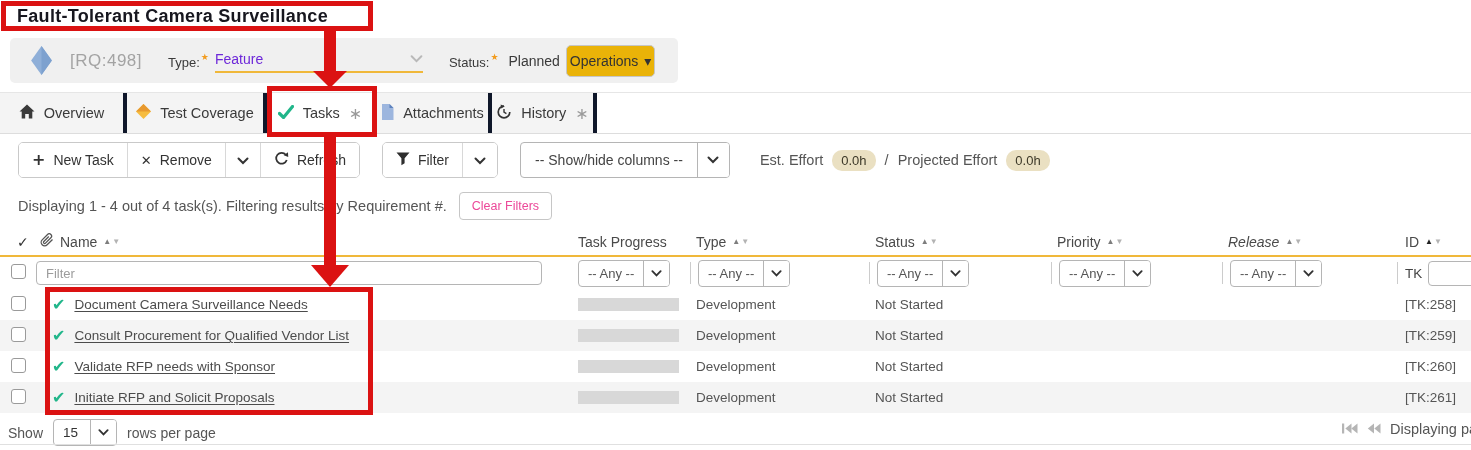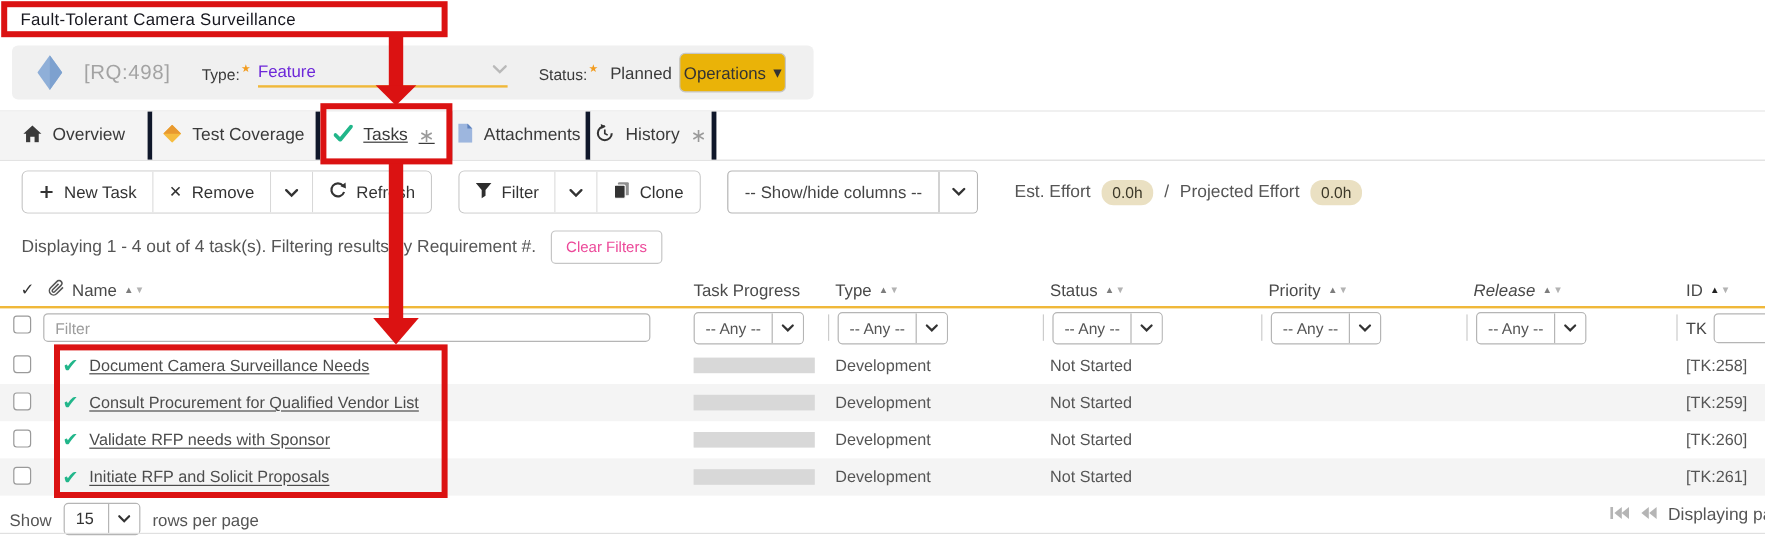--- a/index.html
+++ b/index.html
@@ -24,21 +24,21 @@
   .ops-btn{margin-left:6px; background:#eab308; border:1px solid #c6c6c6; border-radius:5px;
     padding:7px 3px; font-size:14px; color:#333; display:flex; align-items:center; gap:6px;
     font-family:inherit; cursor:pointer;}
 
   
   .tabbar{position:absolute; top:92px; left:0; width:100%; height:42px;
     border-top:1px solid #e6e6e6; border-bottom:1px solid #ddd; background:#fff;}
   .tabs{display:flex; height:100%; width:743px;}
   .tab{display:flex; align-items:center; justify-content:center; gap:9px;
     background:#f4f4f4; border-right:4px solid #0f172a; font-size:14.5px; color:#3a3a3a; cursor:pointer;}
-  .tab.active{background:#fff;text-decoration:underline;}
+  .tab.active{background:#fff;}
   .tab-suffix{color:#9a9a9a; font-size:16px;}
 
   
   .toolbar{position:absolute; top:142px; left:18px; display:flex; align-items:center; gap:22px;}
   .btn-group{display:flex; background:#fff; border:1px solid var(--border); border-radius:5px; overflow:hidden; height:36px;}
   .tb-btn{display:flex; align-items:center; gap:8px; padding:0 13px; font-size:14px; color:#333;
     background:#fff; border:none; border-right:1px solid #d8d8d8; font-family:inherit; cursor:pointer;}
   .tb-btn:last-child{border-right:none;}
   .tb-btn.narrow{padding:0 11px;}
   .glyph{font-weight:700; font-size:16px; line-height:1; font-family:"DejaVu Sans",sans-serif;}
@@ -90,21 +90,21 @@
     font-size:14px; color:#555;}
   .pagesel .dd-val{min-width:36px; font-size:13.5px; color:#333;}
   .pager{position:absolute; top:421px; left:1341px; display:flex; align-items:center; gap:9px;
     font-size:14.5px; color:#555; white-space:nowrap;}
   .bottom-rule{position:absolute; top:444px; left:0; width:100%; height:1px; background:#e0e0e0;}
 
   
   .ann{position:absolute; z-index:60; pointer-events:none;}
   .ann-box{border:5px solid var(--red);}
   .title-box{left:1px; top:1px; width:372px; height:30px; display:flex; align-items:center; padding-left:11px;}
-  .page-title{font-size:14px; font-weight:400; color:#17171f; letter-spacing:.3px; white-space:nowrap;}
+  .page-title{font-size:18px; font-weight:700; color:#17171f; letter-spacing:.3px; white-space:nowrap;}
   .shaft{width:12px; background:var(--red);}
   .shaft1{left:324px; top:30px; height:42px;}
   .head1{left:313px; top:71px; width:0; height:0; border-left:17px solid transparent;
     border-right:17px solid transparent; border-top:17px solid var(--red);}
   .tasks-box{left:267px; top:86px; width:110px; height:51px;}
   .shaft2{left:324px; top:136px; height:130px;}
   .head2{left:311px; top:265px; width:0; height:0; border-left:19px solid transparent;
     border-right:19px solid transparent; border-top:22px solid var(--red);}
   .names-box{left:45px; top:287px; width:328px; height:128px;}
 </style>
@@ -205,27 +205,20 @@
           <span><svg width="14" height="14" viewBox="0 0 14 14">
               <path d="M0.5 0.5 H13.5 L8.6 6.3 V11.2 L5.4 13.2 V6.3 Z" fill="#2e2e2e"></path>
             </svg></span>
           <span>Filter</span>
         </button>
       <button class="tb-btn narrow">
           <span><svg width="12" height="8" viewBox="0 0 12 7">
               <polyline points="1.5,1 6,5.5 10.5,1" fill="none" stroke="#333" stroke-width="2" stroke-linecap="round"></polyline>
             </svg></span>
         </button>
-      <button class="tb-btn">
-          <span><svg width="14" height="15" viewBox="0 0 14 15">
-              <rect x="4" y="0.8" width="9" height="11" rx="1" fill="#8f8f8f"></rect>
-              <rect x="1" y="3.2" width="9" height="11" rx="1" fill="#333" stroke="#fff" stroke-width="1"></rect>
-            </svg></span>
-          <span>Clone</span>
-        </button>
     </div>
     <div class="dd" style="height:36px">
       <span class="dd-val" style="font-size:14px;color:#444;padding:0 14px">-- Show/hide columns --</span>
       <span class="dd-btn" style="width:32px">
           <svg width="12" height="8" viewBox="0 0 12 7">
             <polyline points="1.5,1 6,5.5 10.5,1" fill="none" stroke="#333" stroke-width="2" stroke-linecap="round"></polyline>
           </svg>
         </span>
     </div>
     <div class="effort">

